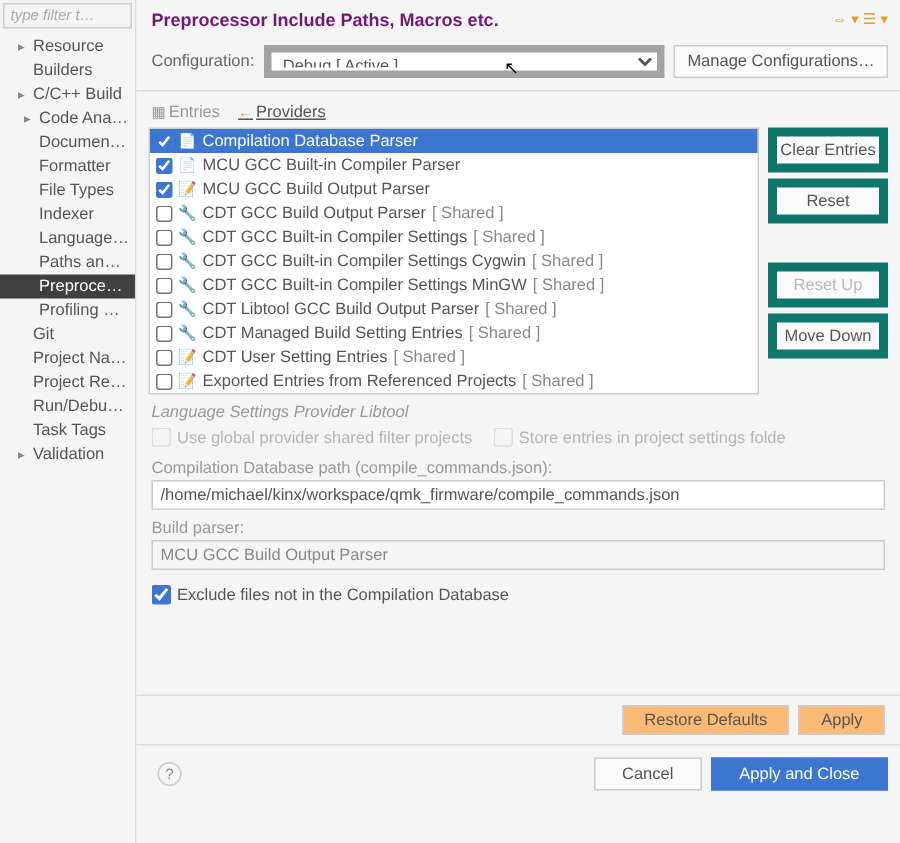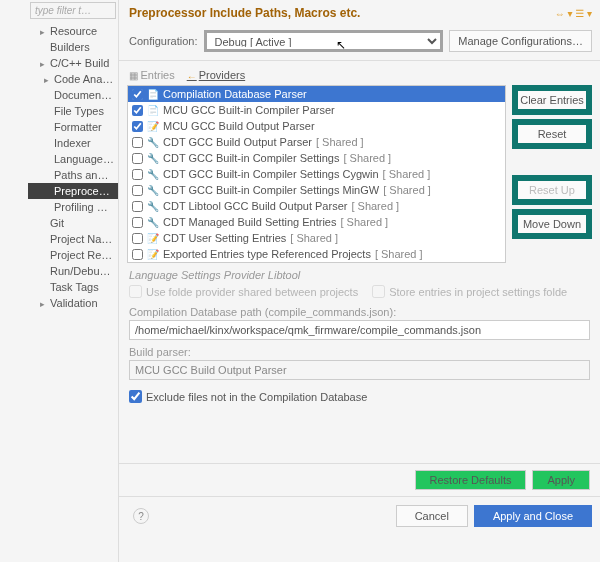--- a/index.html
+++ b/index.html
@@ -1,32 +1,32 @@
 <!DOCTYPE html>
 <html><head>
 <meta charset="utf-8">
 <style>
 * { box-sizing: border-box; margin: 0; padding: 0; }
 body { font-family: "Segoe UI", Arial, sans-serif; font-size: 11px; background: #f5f5f5; width: 600px; height: 562px; overflow: hidden; color: #444; }
-.wrap { display: flex; height: 100%; margin-left: 28px; }
+.wrap { display: flex; height: 100%; }
 .sidebar { width: 91px; background: #f5f5f5; border-right: 1px solid #ddd; display: flex; flex-direction: column; }
 .filter { border: 1px solid #ccc; margin: 2px; padding: 2px 4px; color: #aaa; font-style: italic; font-size: 10px; }
 .tree { flex: 1; overflow: hidden; padding: 2px 0; }
 .tree-item { padding: 2px 4px 2px 4px; white-space: nowrap; overflow: hidden; text-overflow: ellipsis; font-size: 11px; color: #555; cursor: pointer; }
 .tree-item.l0 { padding-left: 12px; }
 .tree-item.l1 { padding-left: 16px; }
 .tree-item.sel { background: #404040; color: #fff; }
 .twisty { display: inline-block; width: 10px; color: #888; font-size: 9px; }
 .main { flex: 1; display: flex; flex-direction: column; background: #f5f5f5; }
 .header { padding: 6px 8px 8px 10px; display: flex; justify-content: space-between; align-items: center; }
-.header h1 { font-size: 12px; font-weight: 600; color: #a16207; }
+.header h1 { font-size: 12px; font-weight: 600; color: #701a75; }
 .header-icons { color: #e0a030; font-size: 10px; }
 .config-row { display: flex; gap: 6px; align-items: center; padding: 2px 8px 8px 10px; border-bottom: 1px solid #ddd; }
 .config-row label { font-size: 11px; color: #666; }
-.config-row select { flex: 1; border: 3px solid #a3a3a3; background: #fff; padding: 2px 4px; font-size: 11px; color: #555; height: 22px; }
+.config-row select { flex: 1; border: 5px solid #a3a3a3; background: #fff; padding: 2px 4px; font-size: 11px; color: #555; height: 22px; }
 .config-row button { border: 1px solid #ccc; background: #fafafa; padding: 2px 8px; font-size: 11px; color: #555; height: 22px; }
 .tabs { display: flex; gap: 12px; padding: 8px 10px 4px 10px; font-size: 11px; }
 .tab { color: #999; cursor: pointer; }
 .tab.active { color: #555; text-decoration: underline; }
 .tab .ticon { margin-right: 2px; font-size: 10px; }
 .content-row { display: flex; padding: 0 8px; gap: 6px; }
 .providers { flex: 1; background: #fff; border: 1px solid #ccc; display: flex; flex-direction: column; }
 .provider { display: flex; align-items: center; gap: 4px; padding: 2px 4px; font-size: 11px; color: #555; white-space: nowrap; }
 .provider.sel { background: #3d76d0; color: #fff; }
 .provider input[type=checkbox] { width: 11px; height: 11px; margin: 0; }
@@ -38,21 +38,21 @@
 .sidebtns .spacer { height: 18px; }
 .options { padding: 6px 10px 0 10px; color: #999; font-size: 11px; }
 .opt-title { font-style: italic; margin-bottom: 4px; }
 .opt-checks { display: flex; gap: 14px; margin-bottom: 8px; color: #b5b5b5; white-space: nowrap; overflow: hidden; }
 .opt-checks label { display: flex; align-items: center; gap: 4px; }
 .opt-label { color: #999; font-size: 11px; margin-bottom: 2px; }
 .opt-input { width: 100%; border: 1px solid #ccc; padding: 3px 5px; font-size: 11px; color: #555; margin-bottom: 6px; }
 .opt-input.ro { background: #f5f5f5; color: #888; }
 .opt-single { display: flex; align-items: center; gap: 4px; color: #555; margin-top: 4px; margin-bottom: 60px; }
 .bottom-btns { border-top: 1px solid #ddd; padding: 6px 10px; display: flex; justify-content: flex-end; gap: 6px; }
-.bottom-btns button { border: 1px solid #ccc; background: #22c55e; padding: 3px 14px; font-size: 11px; color: #555; }
+.bottom-btns button { border: 1px solid #ccc; background: #fdba74; padding: 3px 14px; font-size: 11px; color: #555; }
 .footer { border-top: 1px solid #ddd; padding: 8px; display: flex; justify-content: space-between; align-items: center; }
 .help { color: #888; border: 1px solid #ccc; border-radius: 50%; width: 16px; height: 16px; display: flex; align-items: center; justify-content: center; font-size: 10px; margin-left: 6px; }
 .footer-btns { display: flex; gap: 6px; }
 .footer-btns button { border: 1px solid #ccc; background: #fafafa; padding: 4px 18px; font-size: 11px; color: #555; }
 .footer-btns button.primary { background: #3d76d0; color: #fff; border-color: #3d76d0; }
 .cursor { position: absolute; left: 336px; top: 38px; font-size: 12px; color: #000; pointer-events: none; }
 input[type=checkbox] { accent-color: #3d76d0; }
 input[type=checkbox]:disabled { opacity: 0.6; }
 </style>
 </head>
@@ -60,22 +60,22 @@
 
 <div class="wrap">
   <div class="sidebar">
     <div class="filter">type filter t…</div>
     <div class="tree" id="tree">
         <div class="tree-item l0"><span class="twisty">▸</span>Resource</div>
         <div class="tree-item l0"><span class="twisty"></span>Builders</div>
         <div class="tree-item l0"><span class="twisty">▸</span>C/C++ Build</div>
         <div class="tree-item l1"><span class="twisty">▸</span>Code Analysis</div>
         <div class="tree-item l1"><span class="twisty"></span>Documentatio</div>
+        <div class="tree-item l1"><span class="twisty"></span>Formatter</div>
         <div class="tree-item l1"><span class="twisty"></span>File Types</div>
-        <div class="tree-item l1"><span class="twisty"></span>Formatter</div>
         <div class="tree-item l1"><span class="twisty"></span>Indexer</div>
         <div class="tree-item l1"><span class="twisty"></span>Language Ma</div>
         <div class="tree-item l1"><span class="twisty"></span>Paths and Sym</div>
         <div class="tree-item l1 sel"><span class="twisty"></span>Preprocessor</div>
         <div class="tree-item l1"><span class="twisty"></span>Profiling Cate</div>
         <div class="tree-item l0"><span class="twisty"></span>Git</div>
         <div class="tree-item l0"><span class="twisty"></span>Project Nature</div>
         <div class="tree-item l0"><span class="twisty"></span>Project Referen</div>
         <div class="tree-item l0"><span class="twisty"></span>Run/Debug Set</div>
         <div class="tree-item l0"><span class="twisty"></span>Task Tags</div>
@@ -151,38 +151,38 @@
           </div>
           <div class="provider">
             <input type="checkbox" style="">
             <span class="picon">📝</span>
             <span>CDT User Setting Entries</span>
             <span class="shared">   [ Shared ]</span>
           </div>
           <div class="provider">
             <input type="checkbox" style="">
             <span class="picon">📝</span>
-            <span>Exported Entries type Referenced Projects</span>
+            <span>Exported Entries from Referenced Projects</span>
             <span class="shared">   [ Shared ]</span>
           </div>
         </div>
       <div class="sidebtns">
         <button>Clear Entries</button>
         <button>Reset</button>
         <div class="spacer"></div>
         <button disabled="">Reset Up</button>
         <button>Move Down</button>
       </div>
     </div>
     <div class="options">
       <div class="opt-title">Language Settings Provider Libtool</div>
       <div class="opt-checks">
         <label>
             <input type="checkbox" disabled="" style="">
-            <span>Use folde provider shared between projects</span>
+            <span>Use global provider shared filter projects</span>
           </label>
         <label>
             <input type="checkbox" disabled="" style="">
             <span>Store entries in project settings folde</span>
           </label>
       </div>
       <div class="opt-label">Compilation Database path (compile_commands.json):</div>
       <input class="opt-input" value="/home/michael/kinx/workspace/qmk_firmware/compile_commands.json" style="">
       <div class="opt-label">Build parser:</div>
       <input class="opt-input ro" readonly="" value="MCU GCC Build Output Parser" style="">

